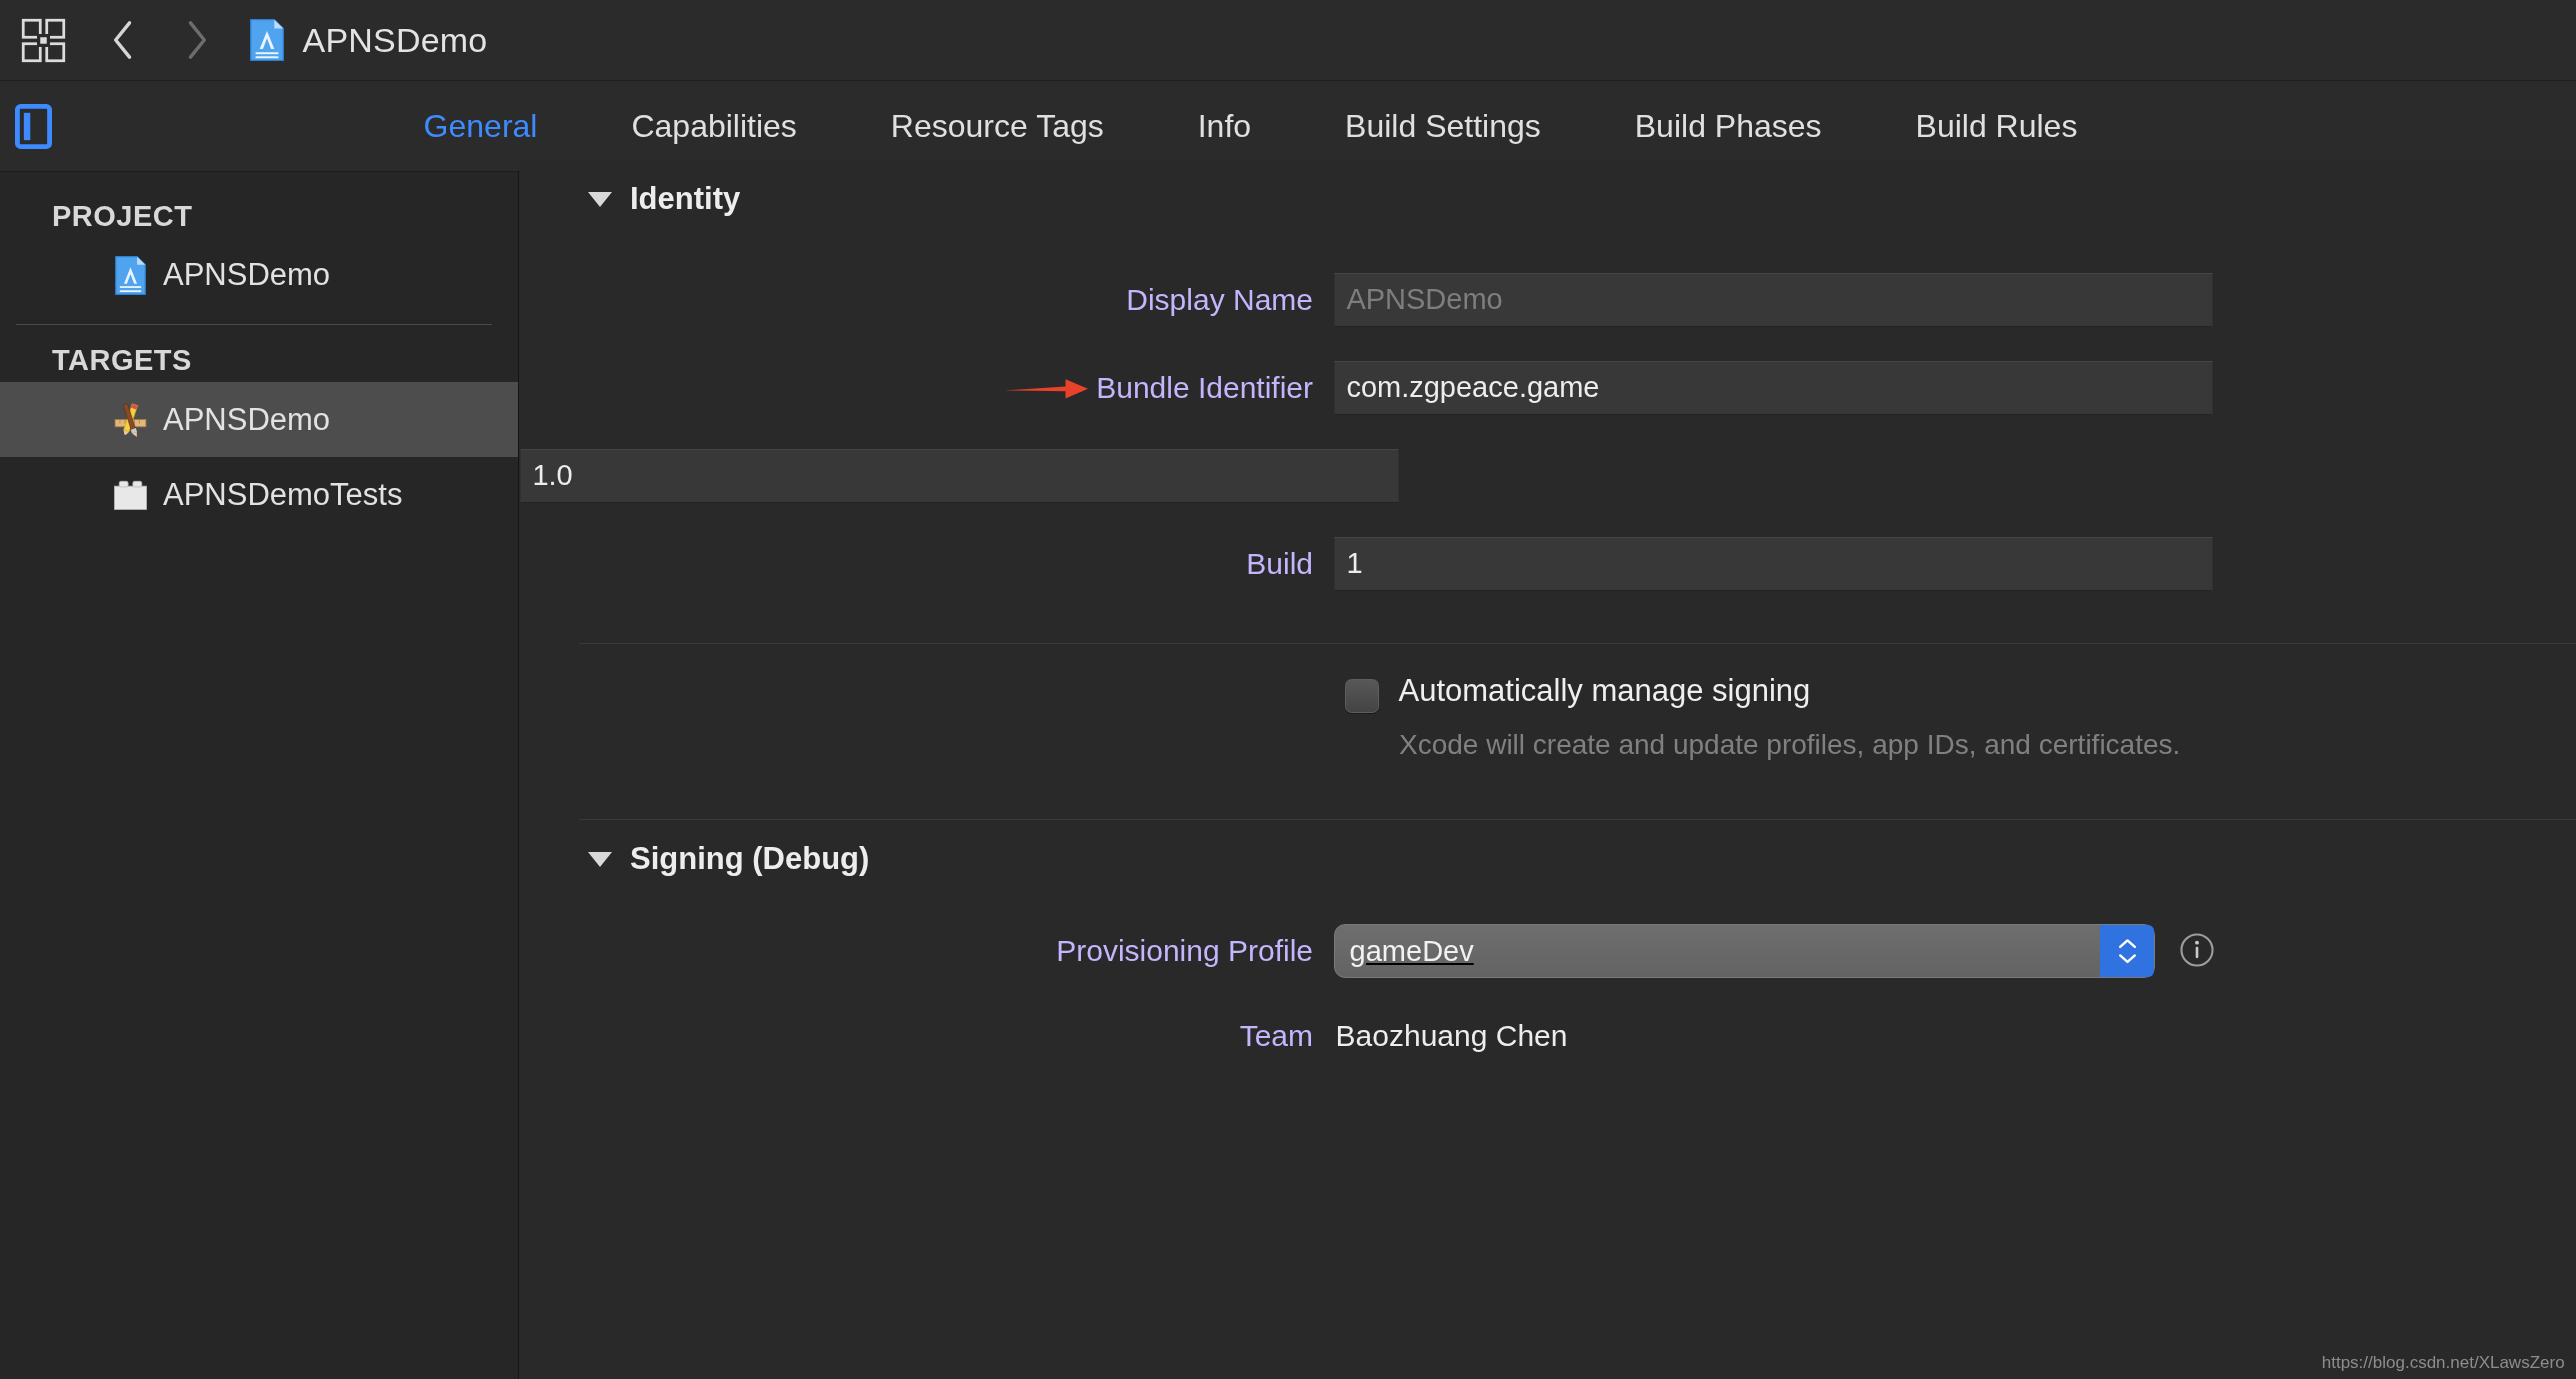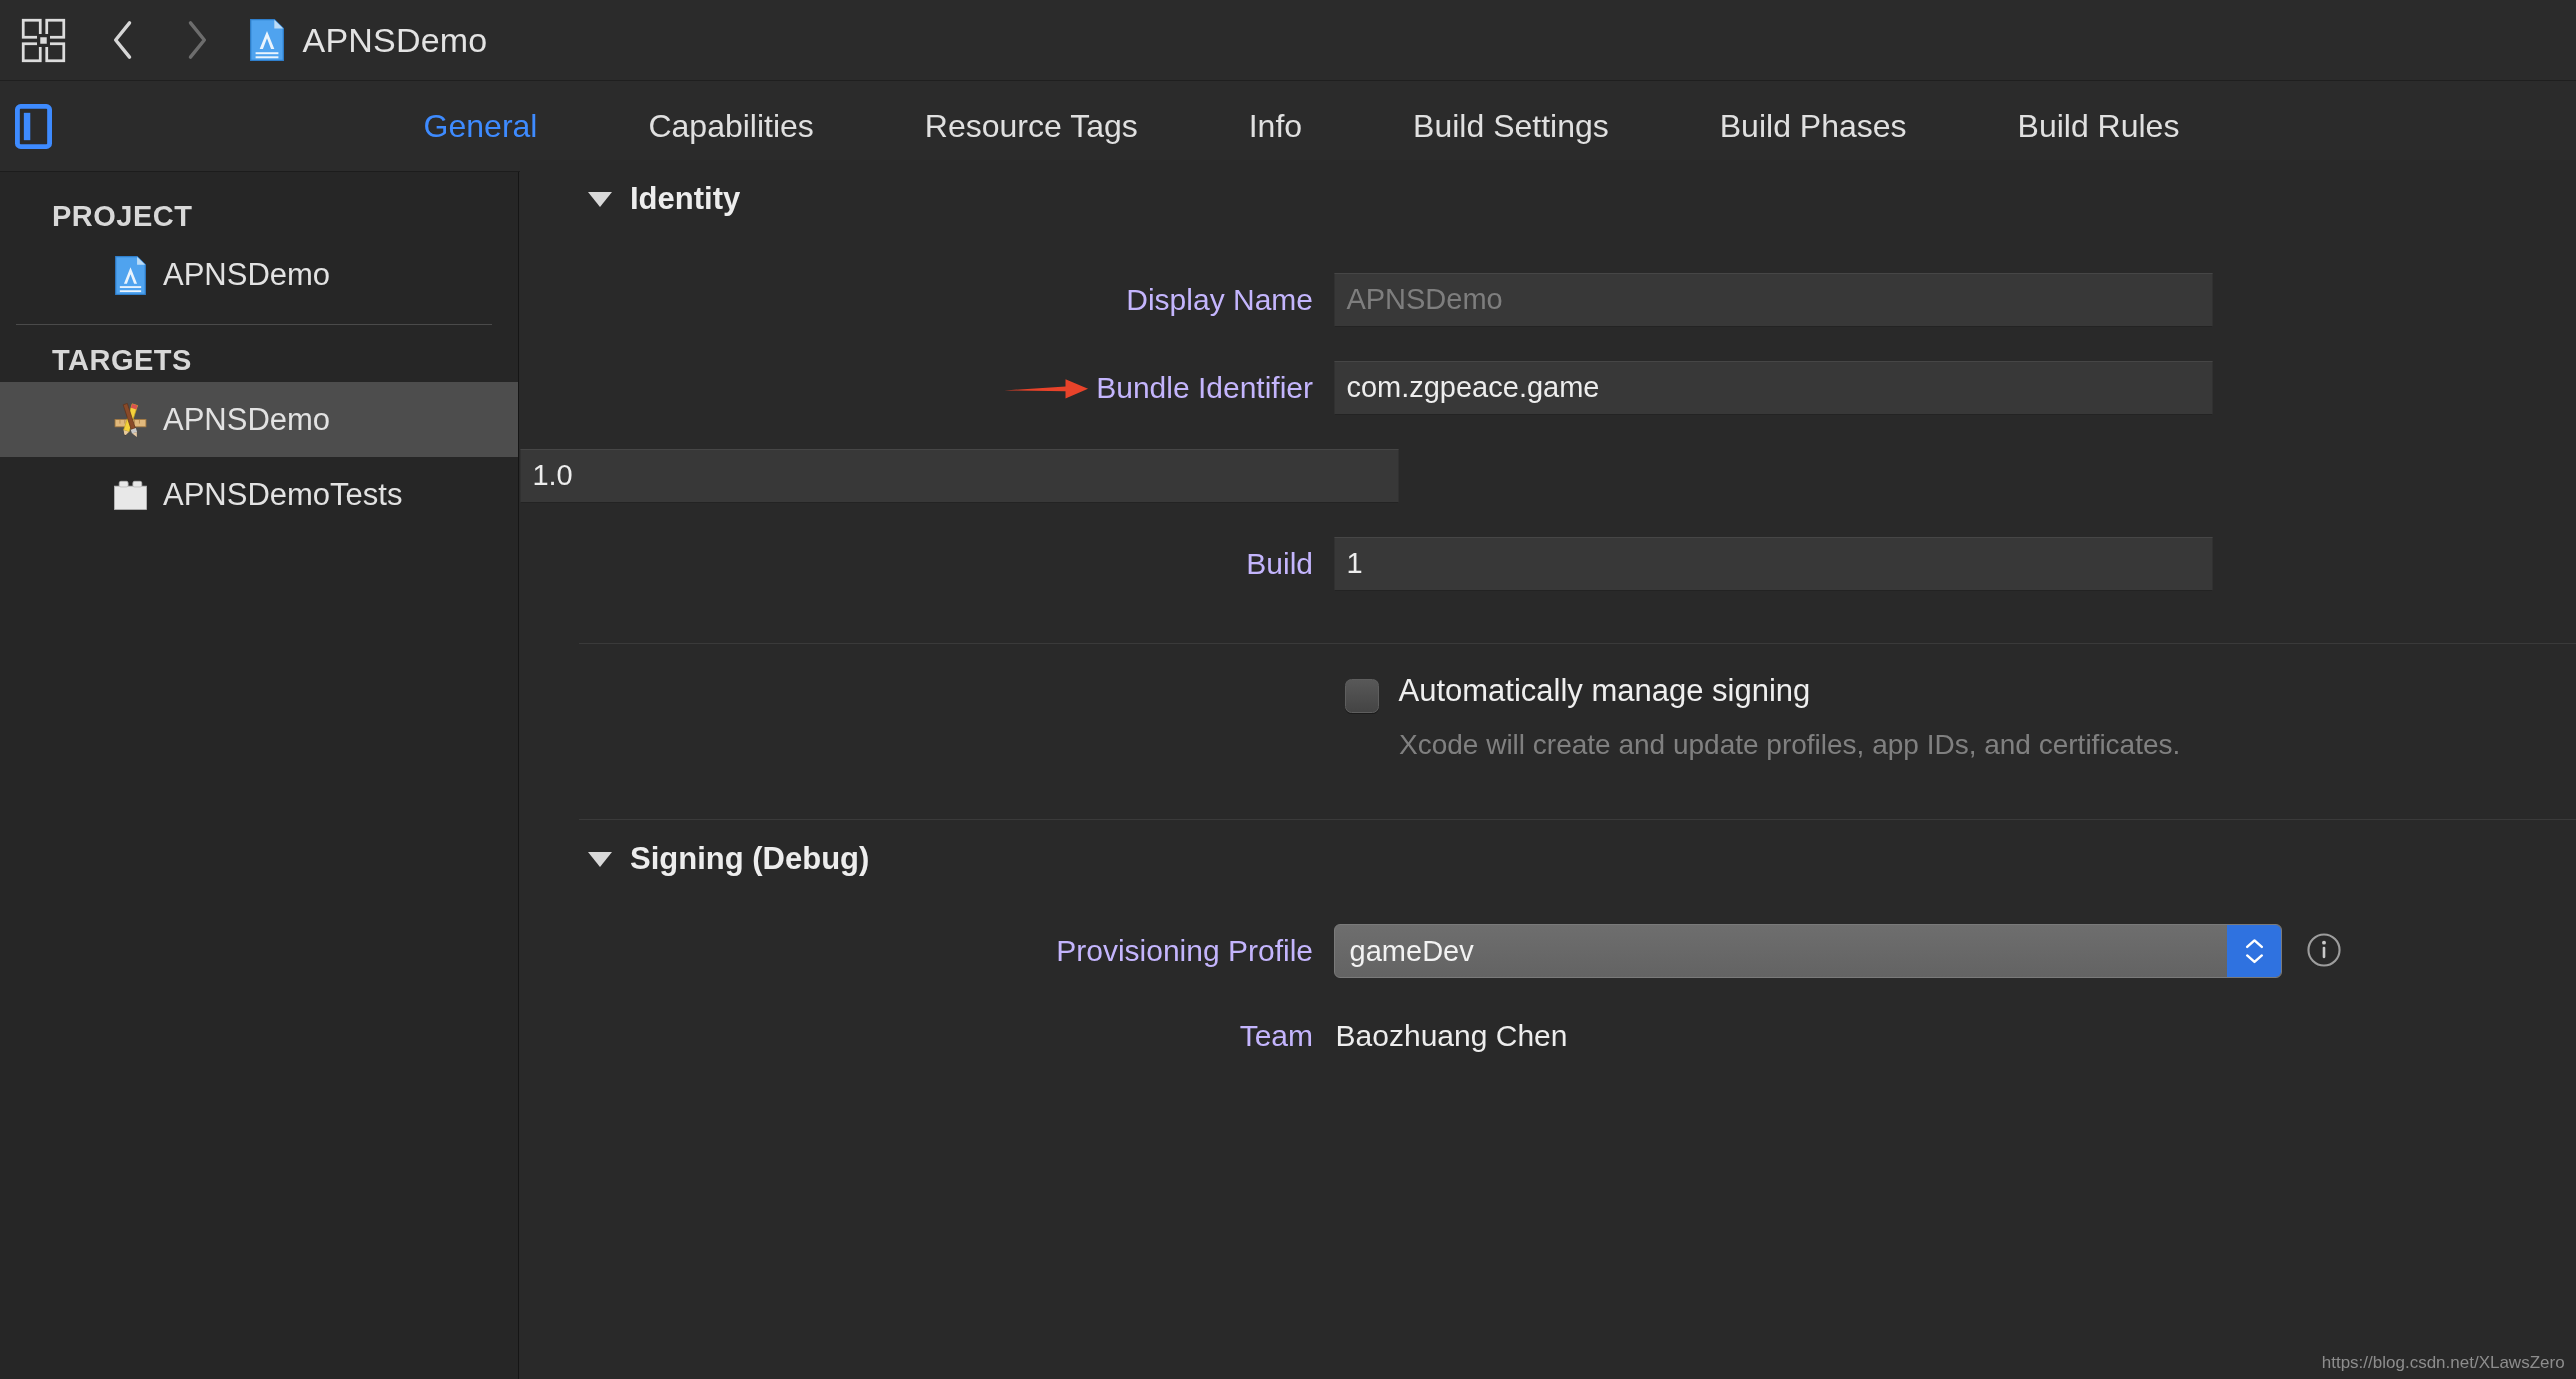--- a/index.html
+++ b/index.html
@@ -52,21 +52,21 @@
   .sidebar-toggle {
     width: 37px; height: 50px;
     margin-left: 14.6px;
     flex: none;
     display: flex; align-items: center; justify-content: center;
   }
   .tabs {
     display: flex;
     align-items: center;
     margin-left: 325px;
-    gap: 17px;
+    gap: 0;
   }
   .tab {
     font-size: 32px;
     color: #e0e0e0;
     padding: 0 47px;
     white-space: nowrap;
     cursor: default;
   }
   .tab.active { color: #3e8bff; }
 
@@ -227,28 +227,29 @@
     font-size: 28px;
     color: #808080;
     line-height: 1.45;
     max-width: 822px;
     margin-top: 11.4px;
     margin-left: 879px;
   }
 
   
   .popup {
-    width: 948px; height: 54px;
+    width: 821px; height: 54px;
     background: linear-gradient(#6e6e6e, #636363);
-    border-radius: 6px;
+    border-radius: 11px;
     border: 0.8px solid #7a7a7a;
     display: flex;
     align-items: center;
     position: relative;
     flex: none;
+    text-decoration: underline;
   }
   .popup-text {
     font-size: 29px;
     color: #f2f2f2;
     padding-left: 14.6px;
     white-space: nowrap;
   }
   .stepper {
     position: absolute;
     right: 0; top: 0;

